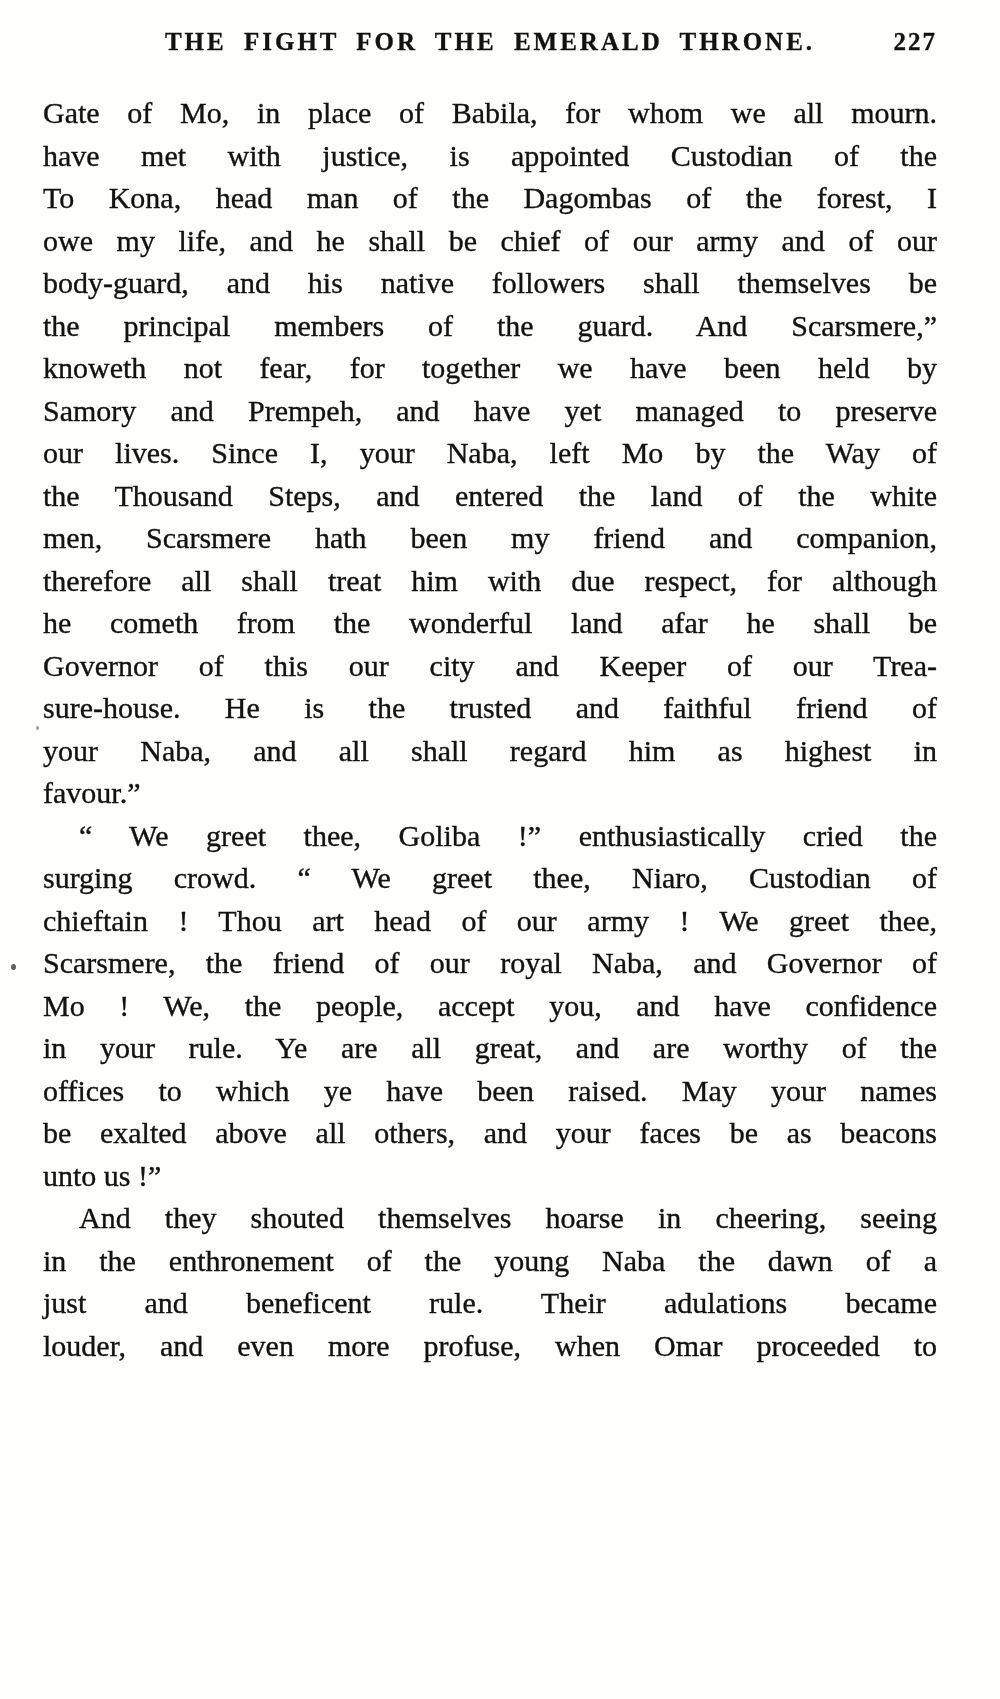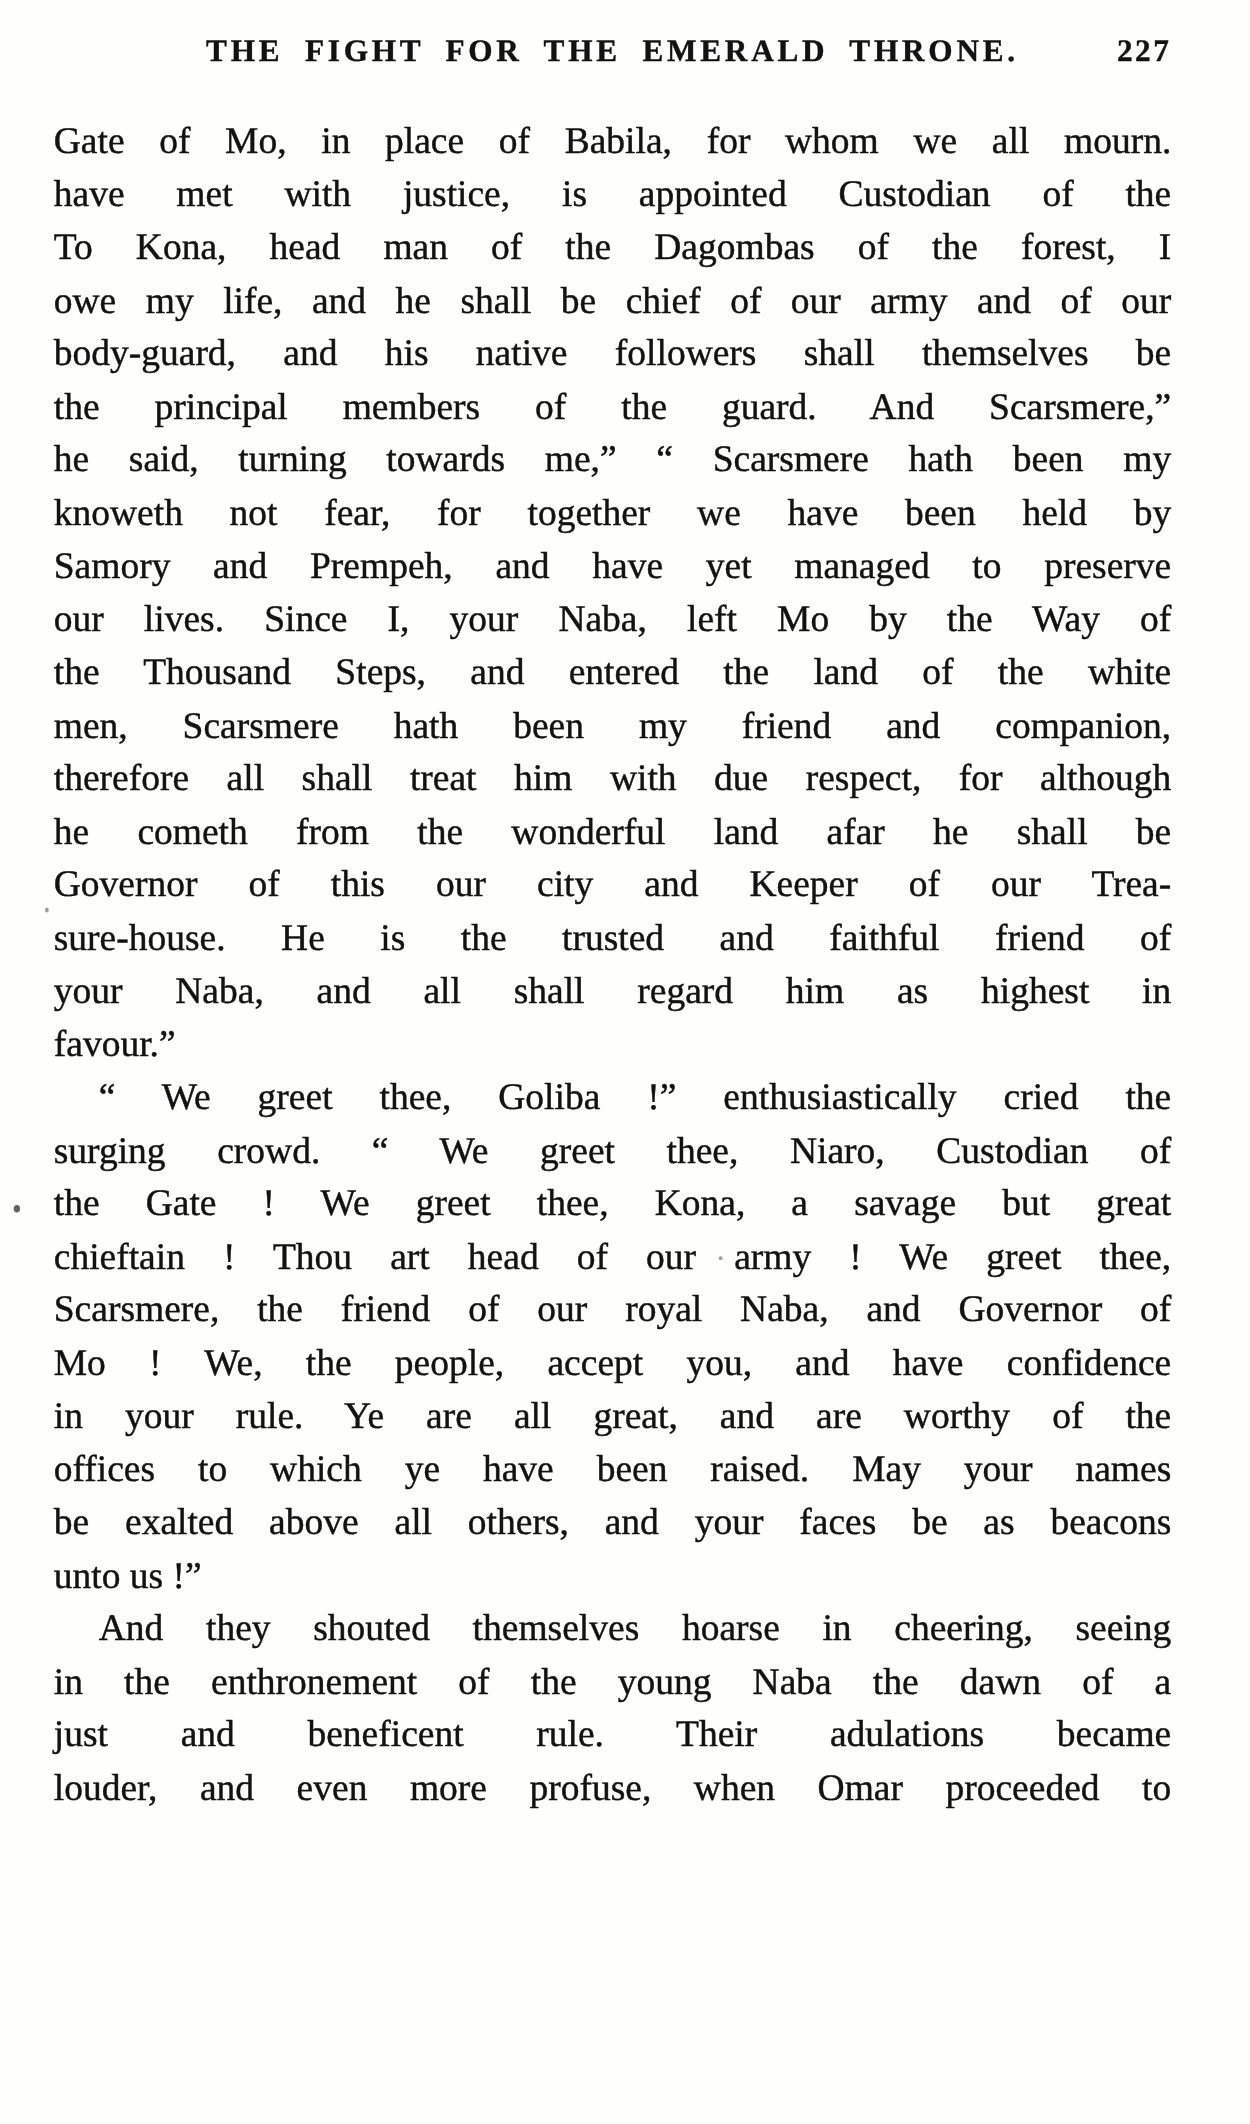--- a/index.html
+++ b/index.html
@@ -84,35 +84,33 @@
     <span class="page-number">227</span>
   </div>
 
   <div class="body-text">
       <div class="line">Gate of Mo, in place of Babila, for whom we all mourn.</div>
       <div class="line">have met with justice, is appointed Custodian of the</div>
       <div class="line">To Kona, head man of the Dagombas of the forest, I</div>
       <div class="line">owe my life, and he shall be chief of our army and of our</div>
       <div class="line">body-guard, and his native followers shall themselves be</div>
       <div class="line">the principal members of the guard.  And Scarsmere,”</div>
-      <div class="line">he said, turning towards me,” “ Scarsmere hath been my</div>
       <div class="line">knoweth not fear, for together we have been held by</div>
       <div class="line">Samory and Prempeh, and have yet managed to preserve</div>
       <div class="line">our lives.  Since I, your Naba, left Mo by the Way of</div>
       <div class="line">the Thousand Steps, and entered the land of the white</div>
       <div class="line">men, Scarsmere hath been my friend and companion,</div>
       <div class="line">therefore all shall treat him with due respect, for although</div>
       <div class="line">he cometh from the wonderful land afar he shall be</div>
       <div class="line">Governor of this our city and Keeper of our Trea-</div>
       <div class="line">sure-house.  He is the trusted and faithful friend of</div>
       <div class="line">your Naba, and all shall regard him as highest in</div>
       <div class="line endpara">favour.”</div>
       <div class="line indent">“ We greet thee, Goliba !” enthusiastically cried the</div>
       <div class="line">surging crowd.  “ We greet thee, Niaro, Custodian of</div>
-      <div class="line">the Gate !  We greet thee, Kona, a savage but great</div>
       <div class="line">chieftain !  Thou art head of our army !  We greet thee,</div>
       <div class="line">Scarsmere, the friend of our royal Naba, and Governor of</div>
       <div class="line">Mo !  We, the people, accept you, and have confidence</div>
       <div class="line">in your rule.  Ye are all great, and are worthy of the</div>
       <div class="line">offices to which ye have been raised.  May your names</div>
       <div class="line">be exalted above all others, and your faces be as beacons</div>
       <div class="line endpara">unto us !”</div>
       <div class="line indent">And they shouted themselves hoarse in cheering, seeing</div>
       <div class="line">in the enthronement of the young Naba the dawn of a</div>
       <div class="line">just and beneficent rule.  Their adulations became</div>

